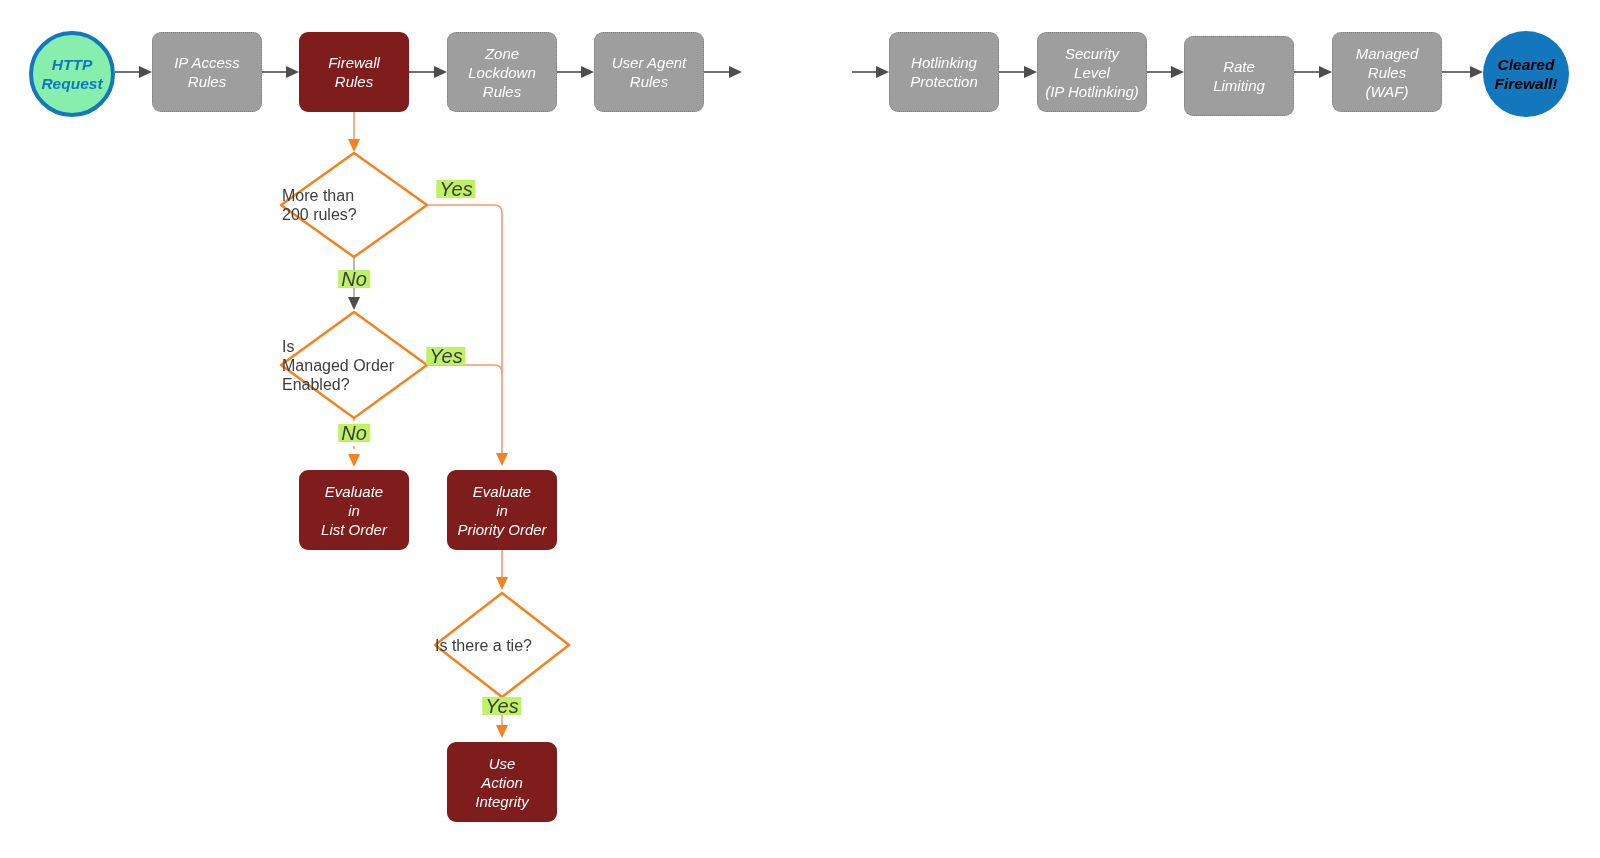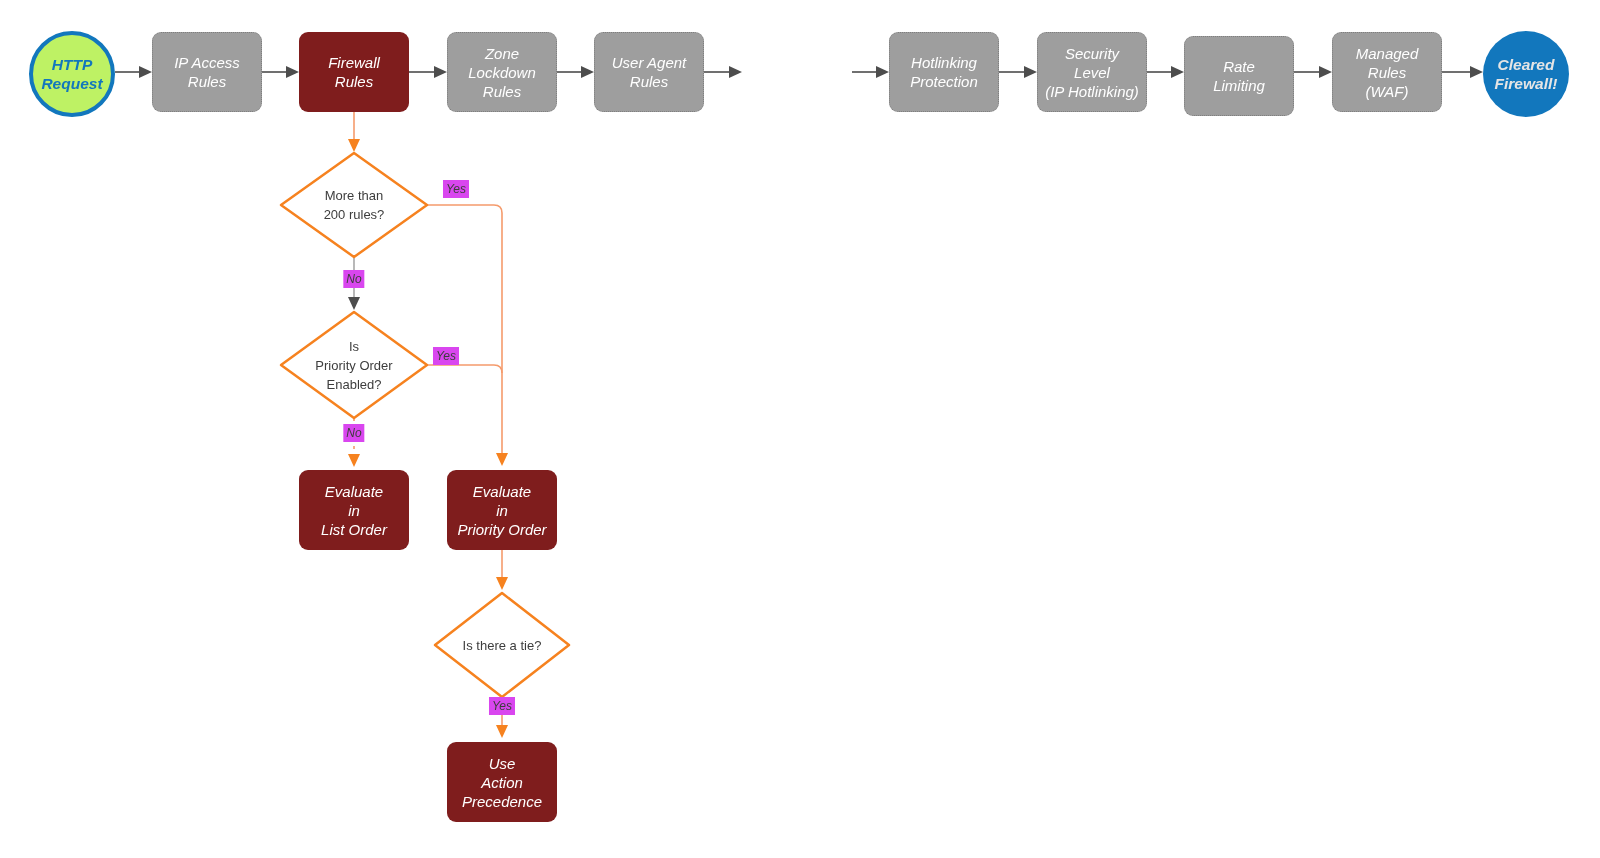--- a/index.html
+++ b/index.html
@@ -13,29 +13,29 @@
     display:flex;align-items:center;justify-content:center;text-align:center;
     font-style:italic;font-size:15px;line-height:19px;color:#ffffff;white-space:pre-line;
   }
   .node.gray{background:#9E9E9E;border:1px dotted #7E7E7E;}
   .node.orange{background:#7f1d1d;border:none;}
   .circle{
     position:absolute;width:86px;height:86px;border-radius:50%;box-sizing:border-box;
     display:flex;align-items:center;justify-content:center;text-align:center;
     font-style:italic;font-weight:bold;font-size:15.5px;line-height:19px;white-space:pre-line;
   }
-  .circle.start{background:#bef264;border:4px solid #1277BD;color:#1277BD;}
-  .circle.end{background:#1277BD;color:#e5e5e5;}
+  .circle.start{background:#86efac;border:4px solid #1277BD;color:#1277BD;}
+  .circle.end{background:#1277BD;color:#000000;}
   .diamond-label{
-    position:absolute;text-align:center;font-size:13px;line-height:19px;color:#3D3D3D;
+    position:absolute;text-align:left;font-size:16px;line-height:19px;color:#3D3D3D;
     white-space:pre-line;
   }
   .edge-label{
-    position:absolute;transform:translateX(-50%);font-style:italic;font-size:12px;
-    line-height:18px;color:#3D3D3D;background:#d946ef;padding:0 3px;
+    position:absolute;transform:translateX(-50%);font-style:italic;font-size:20px;
+    line-height:18px;color:#3D3D3D;background:#bef264;padding:0 3px;
   }
 </style>
 </head>
 <body>
 
 <div class="canvas">
 
   <svg class="wires" width="1600" height="858" viewBox="0 0 1600 858">
 
     <g stroke="#4D4D4D" stroke-width="1.6" fill="#4D4D4D">
@@ -161,21 +161,21 @@
   </div>
 
   <div class="circle end" style="left:1483px;top:31px">
     <span>Cleared
 Firewall!</span>
   </div>
 
   <div class="diamond-label" style="left:282px;top:186px;width:144px">More than
 200 rules?</div>
   <div class="diamond-label" style="left:282px;top:337px;width:144px">Is
-Priority Order
+Managed Order
 Enabled?</div>
   <div class="diamond-label" style="left:435px;top:636px;width:134px">Is there a tie?</div>
 
   <div class="edge-label" style="left:456px;top:180px">Yes</div>
   <div class="edge-label" style="left:354px;top:270px">No</div>
   <div class="edge-label" style="left:446px;top:347px">Yes</div>
   <div class="edge-label" style="left:354px;top:424px">No</div>
   <div class="edge-label" style="left:502px;top:697px">Yes</div>
 
   <div class="node orange" style="left:299px;top:470px">
@@ -184,16 +184,16 @@
 List Order</span>
   </div>
   <div class="node orange" style="left:447px;top:470px">
     <span>Evaluate
 in
 Priority Order</span>
   </div>
   <div class="node orange" style="left:447px;top:742px">
     <span>Use
 Action
-Precedence</span>
+Integrity</span>
   </div>
 
 </div>
 
 </body></html>

